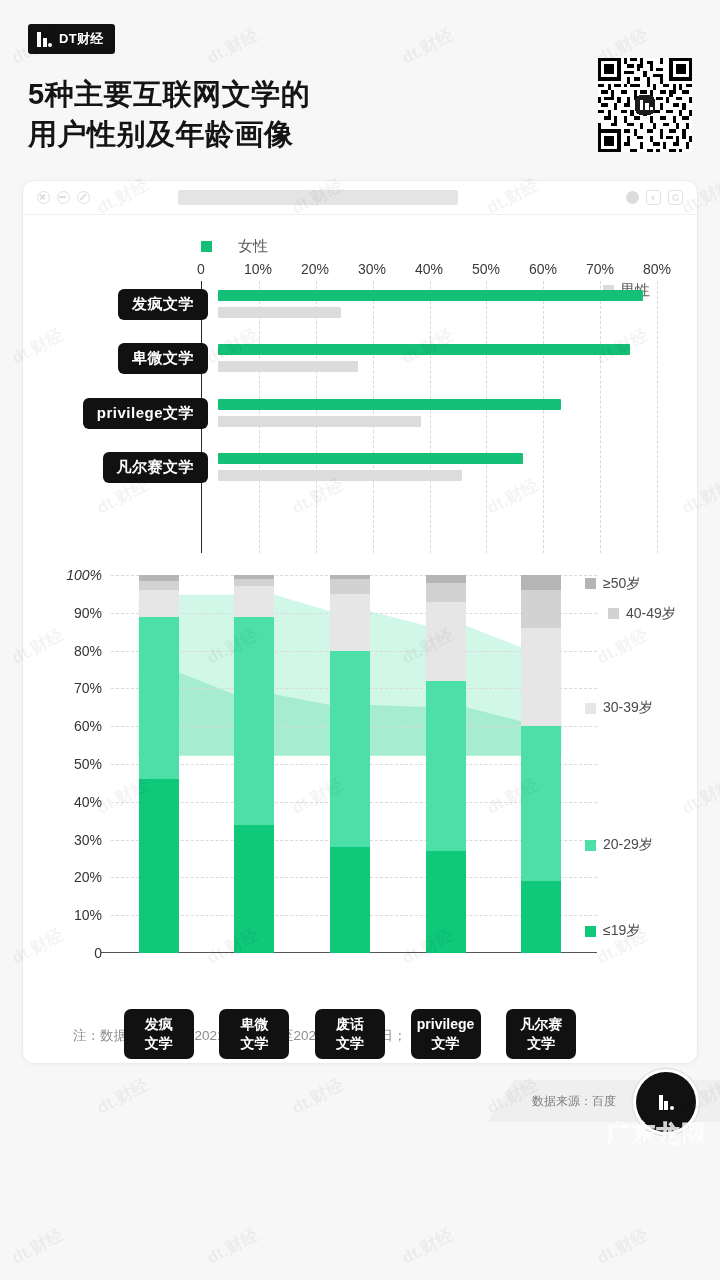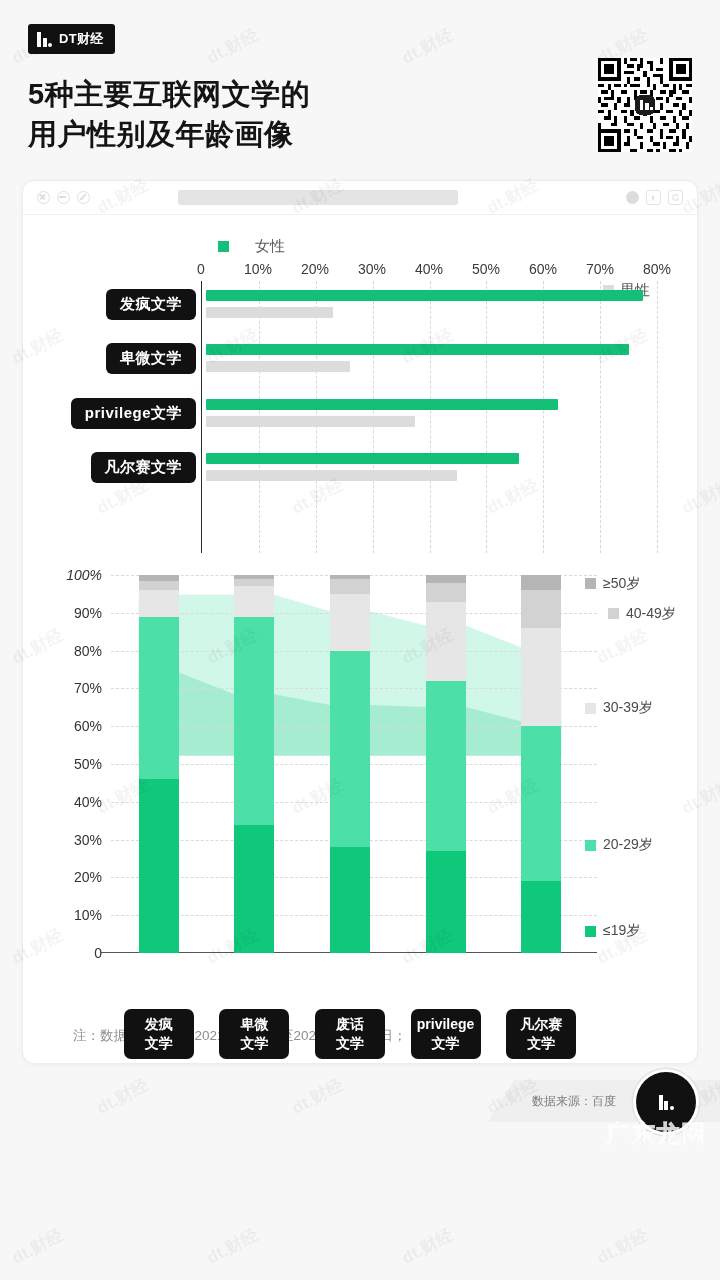--- a/index.html
+++ b/index.html
@@ -67,30 +67,30 @@
   .addr { flex: 1; max-width: 280px; height: 15px; background: #e4e4e4; border-radius: 2px; margin: 0 auto; }
   .br-right { display: flex; align-items: center; gap: 7px; margin-left: auto; }
   .br-circle { width: 13px; height: 13px; border-radius: 50%; background: #dcdcdc; }
   .br-sq { width: 15px; height: 15px; border: 1.3px solid #e2e2e2; border-radius: 3px; display:flex; align-items:center; justify-content:center; }
   .br-sq svg { display:block; }
 
   
   .chart1 { position: relative; padding: 22px 22px 8px 22px; }
   .legend1 { position: relative; height: 24px; margin-left: 156px; margin-right: 18px; }
   .lg-item { position: absolute; display: flex; align-items: center; gap: 6px; font-size: 15px; color: #5c5c5c; }
-  .lg-f { left: 17px; gap: 26px; }
+  .lg-f { left: 0; gap: 26px; }
   .lg-m { right: 7px; margin-top: 44px; }
   .sw { width: 11px; height: 11px; display: inline-block; }
 
   .axis1 { position: relative; height: 20px; margin-left: 156px; margin-right: 18px; }
   .tick1 { position: absolute; top: 0; font-size: 14px; color: #3a3a3a; transform: translateX(-50%); white-space: nowrap; }
 
   .plot1 { position: relative; margin-left: 156px; margin-right: 18px; height: 272px; border-left: 1.5px solid #2b2b2b; }
   .grid1 { position: absolute; top: 0; bottom: 0; width: 0; border-left: 1px dashed #d8d8d8; }
-  .grp { position: absolute; left: 4px; right: 0; height: 40px; text-align: right; }
+  .grp { position: absolute; left: 16px; right: 0; height: 40px; text-align: right; }
   .bar { position: absolute; height: 11px; border-radius: 1px; }
   .bar-f { top: 3px; background: #14c078; }
   .bar-m { top: 20px; background: #dcdcdc; }
 
   .cat-pill {
     position: absolute; right: 100%; margin-right: 10px; top: 2px;
     background: #111; color: #fff; border-radius: 6px;
     padding: 6px 14px; font-size: 15px; font-weight: 700;
     white-space: nowrap; letter-spacing: .5px;
   }

